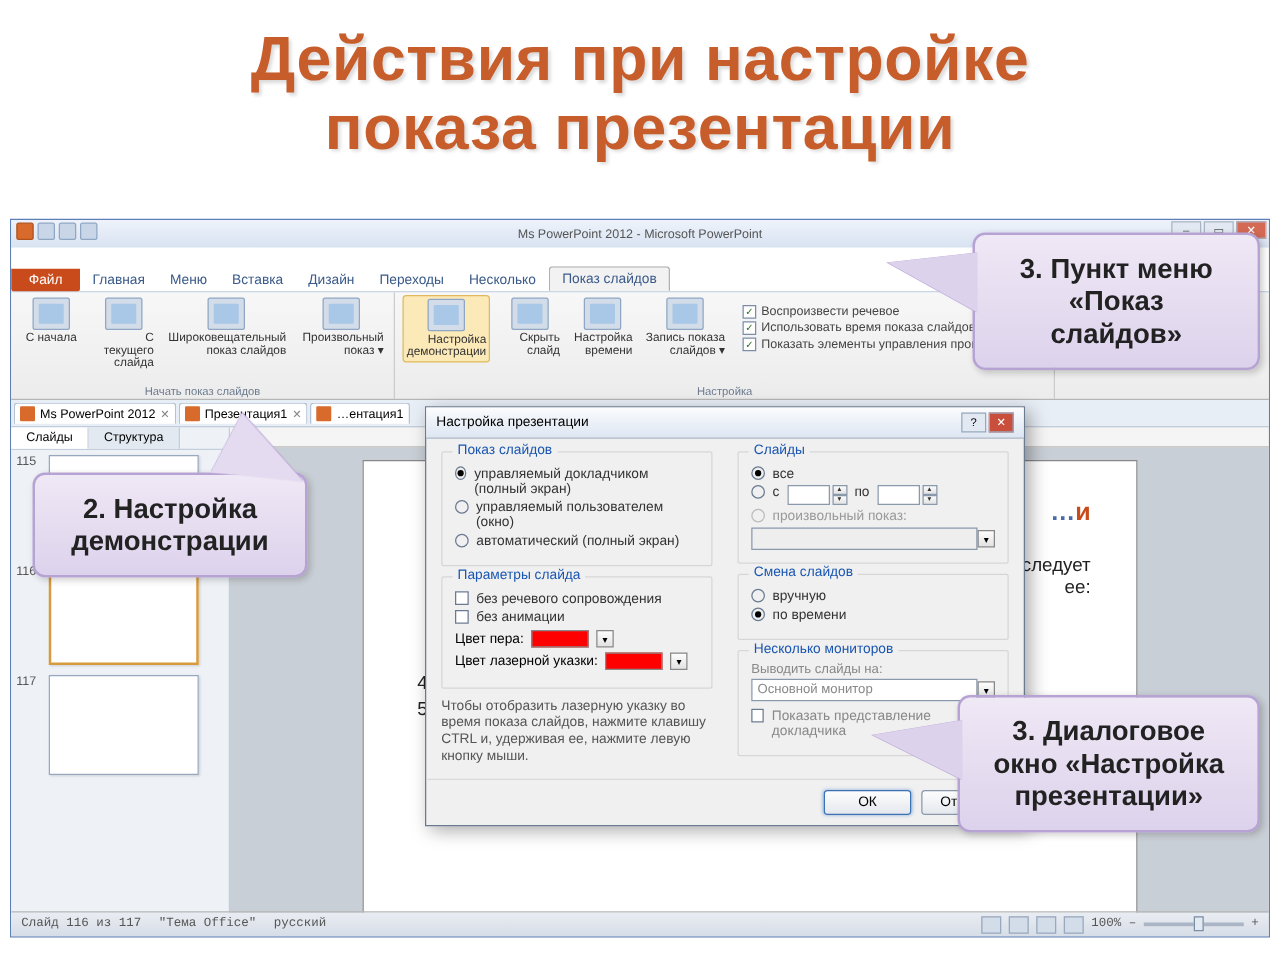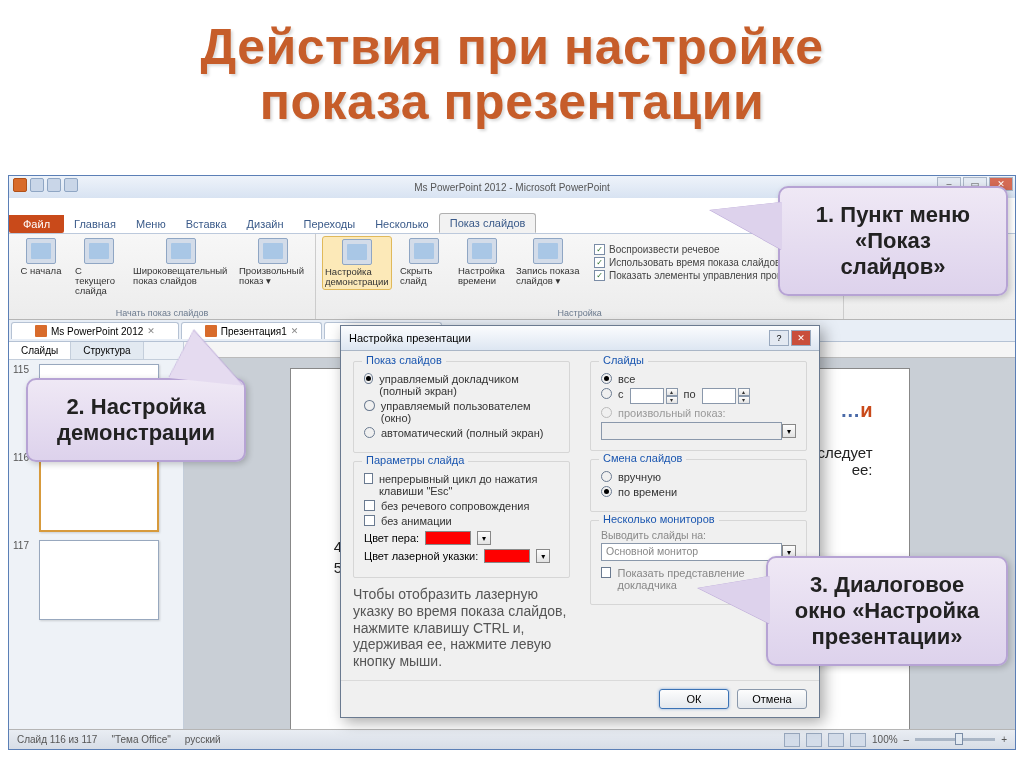--- a/index.html
+++ b/index.html
@@ -27,28 +27,28 @@
   
   
   .ribbon-body { height: 86px; background: linear-gradient(#f7f7f7,#ececec); border-bottom: 1px solid #b5b5b5; display: flex; font-size: 10px; color: #333; }
   .ribbon-group { border-right: 1px solid #ccc; padding: 2px 6px 1px; display: flex; flex-direction: column; align-items: center; justify-content: space-between; }
   .group-buttons { display: flex; gap: 6px; }
   .big-btn { display: flex; flex-direction: column; align-items: center; width: 52px; padding: 2px; gap: 2px; }
   .big-btn.wide { width: 100px; }
   .big-btn.highlighted { background: #fce9b8; border: 1px solid #e0b95a; border-radius: 3px; }
   .big-icon { width: 30px; height: 26px; background: #d3dce9; border: 1px solid #8fa6c4; border-radius: 2px; position: relative; }
   .big-icon::after { content: ""; position: absolute; inset: 4px; background: #a9c7e6; border-radius: 1px; }
-  .big-btn-label { font-size: 9.5px; text-align: left; line-height: 1.05; }
+  .big-btn-label { font-size: 9.5px; text-align: right; line-height: 1.05; }
   .group-label { font-size: 9px; color: #6b7a8e; text-align: center; }
   .checkbox-row { display: flex; align-items: center; gap: 4px; font-size: 10px; color: #444; }
   .cb { width: 11px; height: 11px; border: 1px solid #7a8ca6; background: #fff; display: inline-flex; align-items: center; justify-content: center; font-size: 8px; color: #2a6b2a; }
   
   
   .doc-tabs { height: 22px; background: #e8eef6; display: flex; align-items: center; font-size: 10px; gap: 2px; padding-left: 2px; border-bottom: 1px solid #b5c2d4; }
-  .doc-tab { background: #fff; border: 1px solid #b5c2d4; border-bottom: none; padding: 2px 23px; display: flex; align-items: center; gap: 4px; border-radius: 3px 3px 0 0; }
+  .doc-tab { background: #fff; border: 1px solid #b5c2d4; border-bottom: none; padding: 2px 4px; display: flex; align-items: center; gap: 4px; border-radius: 3px 3px 0 0; }
   .doc-tab .pp-file-icon { width: 12px; height: 12px; background: #d86b2b; border-radius: 1px; }
   .doc-tab .x { color: #888; font-size: 9px; }
   
   
   .work-area { display: flex; height: calc(100% - 22px - 22px - 86px - 22px - 20px); }
   .slide-panel { width: 175px; background: #eef2f7; border-right: 1px solid #c4cedb; }
   .panel-tabs { display: flex; font-size: 10px; border-bottom: 1px solid #c4cedb; }
   .panel-tab { padding: 3px 12px; background: #e2e9f1; border-right: 1px solid #c4cedb; }
   .panel-tab.active { background: #fff; }
   .thumbs { padding: 4px; display: flex; flex-direction: column; gap: 8px; }
@@ -57,21 +57,21 @@
   .thumb { width: 120px; height: 80px; background: #fff; border: 1px solid #98a8be; box-shadow: 1px 1px 2px rgba(0,0,0,0.15); padding: 4px; font-size: 5px; color: #888; overflow: hidden; }
   .thumb.sel { border: 2px solid #d79a3c; }
   
   .editor { flex: 1; background: #c9cfd6; display: flex; justify-content: center; padding-top: 8px; position: relative; }
   .ruler-h { position: absolute; top: 0; left: 0; right: 0; height: 16px; background: #f5f5f5; border-bottom: 1px solid #bbb; }
   .slide-canvas { width: 620px; height: 380px; background: #fff; border: 1px solid #888; margin-top: 18px; padding: 30px 36px; font-size: 15px; color: #222; }
   .slide-canvas ol { margin-left: 24px; margin-top: 8px; }
   .slide-canvas li { margin: 4px 0; }
   
   
-  .statusbar { position: absolute; bottom: 0; left: 0; right: 0; height: 20px; background: linear-gradient(#e9edf3,#d7dde6); border-top: 1px solid #b5b5b5; display: flex; align-items: center; font-size: 10px; color: #555; padding: 0 8px; justify-content: space-between; }
+  .statusbar { position: absolute; bottom: 0; left: 0; right: 0; height: 20px; background: linear-gradient(#e9edf3,#d7dde6); border-top: 1px solid #b5b5b5; display: flex; align-items: center; font-size: 10px; color: #555; padding: 0 8px; justify-content: space-between; font-family: Liberation Mono, monospace; }
   .status-left { display: flex; gap: 14px; }
   .status-right { display: flex; gap: 6px; align-items: center; }
   .view-btn { width: 16px; height: 14px; background: #d3dce9; border: 1px solid #98a8be; }
   .zoom-track { width: 80px; height: 3px; background: #aab6c6; position: relative; }
   .zoom-thumb { position: absolute; width: 8px; height: 12px; background: #e2e9f1; border: 1px solid #7a8ca6; top: -5px; left: 50%; }
   
   
   .dialog { position: absolute; left: 340px; top: 325px; width: 480px; background: #f0f0f0; border: 1px solid #6a7a90; box-shadow: 4px 4px 14px rgba(0,0,0,0.35); font-size: 11px; z-index: 10; }
   .dlg-title { background: linear-gradient(#fbfcfe,#dde6f2); padding: 4px 8px; display: flex; justify-content: space-between; align-items: center; border-bottom: 1px solid #aab6c6; }
   .dlg-title .dlg-ctrls { display: flex; gap: 2px; }
@@ -87,21 +87,21 @@
   .chk { width: 11px; height: 11px; border: 1px solid #6a7a90; background: #fff; display: inline-flex; align-items: center; justify-content: center; font-size: 9px; color: #2a6b2a; }
   .param-row { display: flex; align-items: center; gap: 6px; margin: 4px 0; font-size: 11px; }
   .color-swatch { width: 46px; height: 14px; background: #ff0000; border: 1px solid #888; }
   .dd-arrow { width: 14px; height: 14px; border: 1px solid #888; background: linear-gradient(#fdfdfd,#e2e2e2); display: flex; align-items: center; justify-content: center; font-size: 8px; }
   .spinner-set { display: inline-flex; align-items: center; gap: 2px; }
   .spinner-input { width: 34px; height: 16px; border: 1px solid #8a98ab; background: #fff; font-size: 10px; padding: 0 3px; display: inline-flex; align-items: center; }
   .spinner-btns { display: flex; flex-direction: column; }
   .spin-b { width: 12px; height: 8px; border: 1px solid #8a98ab; background: linear-gradient(#fdfdfd,#e2e2e2); font-size: 6px; line-height: 6px; text-align: center; }
   .combo { display: flex; align-items: center; }
   .combo-box { flex: 1; min-width: 0; height: 18px; border: 1px solid #8a98ab; background: #fff; color: #888; padding: 1px 4px; font-size: 10.5px; overflow: hidden; white-space: nowrap; }
-  .note { font-size: 14px; color: #555; margin-top: 6px; line-height: 1.2; }
+  .note { font-size: 11px; color: #555; margin-top: 6px; line-height: 1.2; }
   .dlg-footer { display: flex; justify-content: flex-end; gap: 8px; padding: 8px 12px; border-top: 1px solid #dadada; }
   .dlg-btn { min-width: 70px; padding: 3px 10px; border: 1px solid #8a98ab; background: linear-gradient(#fdfdfd,#e4e8ed); border-radius: 3px; font-size: 11px; text-align: center; }
   .dlg-btn.primary { border-color: #3a72b5; box-shadow: 0 0 3px rgba(60,120,200,0.6); }
   
   
   .callout { position: absolute; background: linear-gradient(#efe8f5,#ddd2ec); border: 2px solid #b6a3d4; border-radius: 10px; padding: 14px 22px; font-size: 22px; font-weight: bold; color: #222; text-align: center; z-index: 30; box-shadow: 2px 2px 6px rgba(0,0,0,0.2); }
   .callout .tail { position: absolute; width: 0; height: 0; }
   .callout1 { right: 16px; top: 186px; width: 230px; }
   .callout1 .tail { left: -70px; top: 14px; border-top: 8px solid transparent; border-bottom: 40px solid transparent; border-right: 72px solid #ddd2ec; filter: drop-shadow(-1px 0 0 #b6a3d4); }
   .callout2 { left: 26px; top: 378px; width: 220px; }
@@ -297,24 +297,20 @@
             <span class="radio"></span>
             <span>управляемый пользователем (окно)</span>
           </div>
         <div class="radio-row">
             <span class="radio"></span>
             <span>автоматический (полный экран)</span>
           </div>
       </div>
       <div class="fieldset">
         <span class="legend">Параметры слайда</span>
-        <div class="chk-row">
-            <span class="chk"></span>
-            <span>непрерывный цикл до нажатия клавиши "Esc"</span>
-          </div>
         <div class="chk-row">
             <span class="chk"></span>
             <span>без речевого сопровождения</span>
           </div>
         <div class="chk-row">
             <span class="chk"></span>
             <span>без анимации</span>
           </div>
         <div class="param-row">
             <span>Цвет пера:</span>
@@ -390,21 +386,21 @@
     </div>
   </div>
   <div class="dlg-footer">
     <div class="dlg-btn primary">ОК</div>
     <div class="dlg-btn">Отмена</div>
   </div>
 </div>
 
 <div class="callout callout1">
   <div class="tail"></div>
-  <span>1. Пункт меню «Показ слайдов»</span>
+  <span>3. Пункт меню «Показ слайдов»</span>
 </div>
 <div class="callout callout2">
   <div class="tail"></div>
   <span>2. Настройка демонстрации</span>
 </div>
 <div class="callout callout3">
   <div class="tail"></div>
   <span>3. Диалоговое окно «Настройка презентации»</span>
 </div>
 

